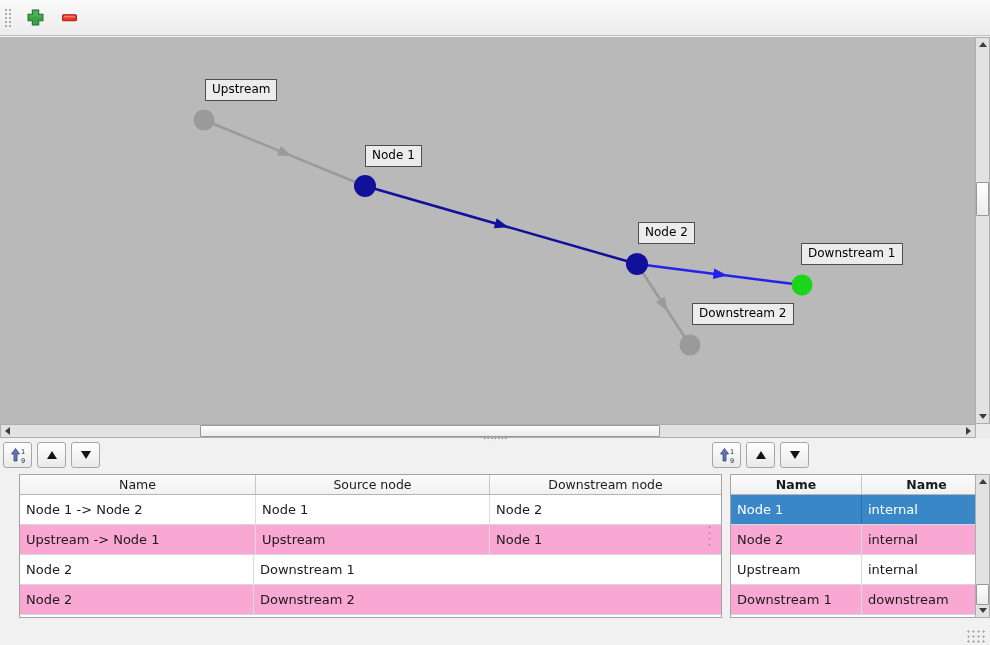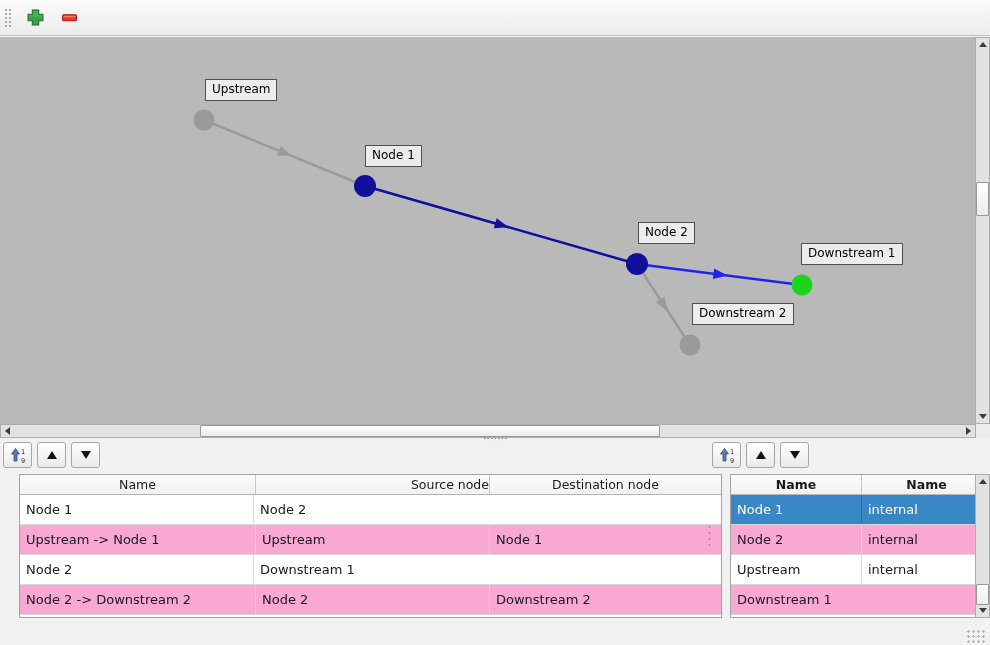--- a/index.html
+++ b/index.html
@@ -175,38 +175,38 @@
         <div class="tri tri-up-big"></div>
       </button>
     <button class="sq-btn">
         <div class="tri tri-down-big"></div>
       </button>
   </div>
 
   <div class="dtable" id="edge-table">
       <div class="thead">
         <div class="th" style="width: 236px;">Name</div>
-        <div class="th" style="width: 234px; text-align: right;">Source node</div>
-        <div class="th" style="width: 231px;">Destination node</div>
+        <div class="th" style="width: 234px;">Source node</div>
+        <div class="th" style="width: 231px;">Downstream node</div>
       </div>
       <div class="tr">
+        <div class="td" style="width: 236px;">Node 1 -&gt; Node 2</div>
         <div class="td" style="width: 234px;">Node 1</div>
         <div class="td" style="width: 231px;">Node 2</div>
       </div>
       <div class="tr alt">
         <div class="td" style="width: 236px;">Upstream -&gt; Node 1</div>
         <div class="td" style="width: 234px;">Upstream</div>
         <div class="td" style="width: 231px;">Node 1</div>
       </div>
       <div class="tr">
         <div class="td" style="width: 234px;">Node 2</div>
         <div class="td" style="width: 231px;">Downstream 1</div>
       </div>
       <div class="tr alt">
-        <div class="td" style="width: 236px;">Node 2 -&gt; Downstream 2</div>
         <div class="td" style="width: 234px;">Node 2</div>
         <div class="td" style="width: 231px;">Downstream 2</div>
       </div>
     </div>
 
   <div class="table-splitter">
       <div class="dots"></div>
     </div>
 
   <div class="dtable" id="node-table">
@@ -221,20 +221,21 @@
       <div class="tr alt">
         <div class="td" style="width: 131px;">Node 2</div>
         <div class="td" style="width: 129px;">internal</div>
       </div>
       <div class="tr">
         <div class="td" style="width: 131px;">Upstream</div>
         <div class="td" style="width: 129px;">internal</div>
       </div>
       <div class="tr alt">
         <div class="td" style="width: 131px;">Downstream 1</div>
+        <div class="td" style="width: 129px;">downstream</div>
       </div>
     </div>
 
   <div class="sbar" id="ntscroll">
     <div class="sarrow" style="left:0;top:0;width:13px;height:13px;">
         <div class="tri tri-up"></div>
       </div>
     <div class="sthumb"></div>
     <div class="sarrow" style="left:0;bottom:0;width:13px;height:13px;">
         <div class="tri tri-down"></div>

